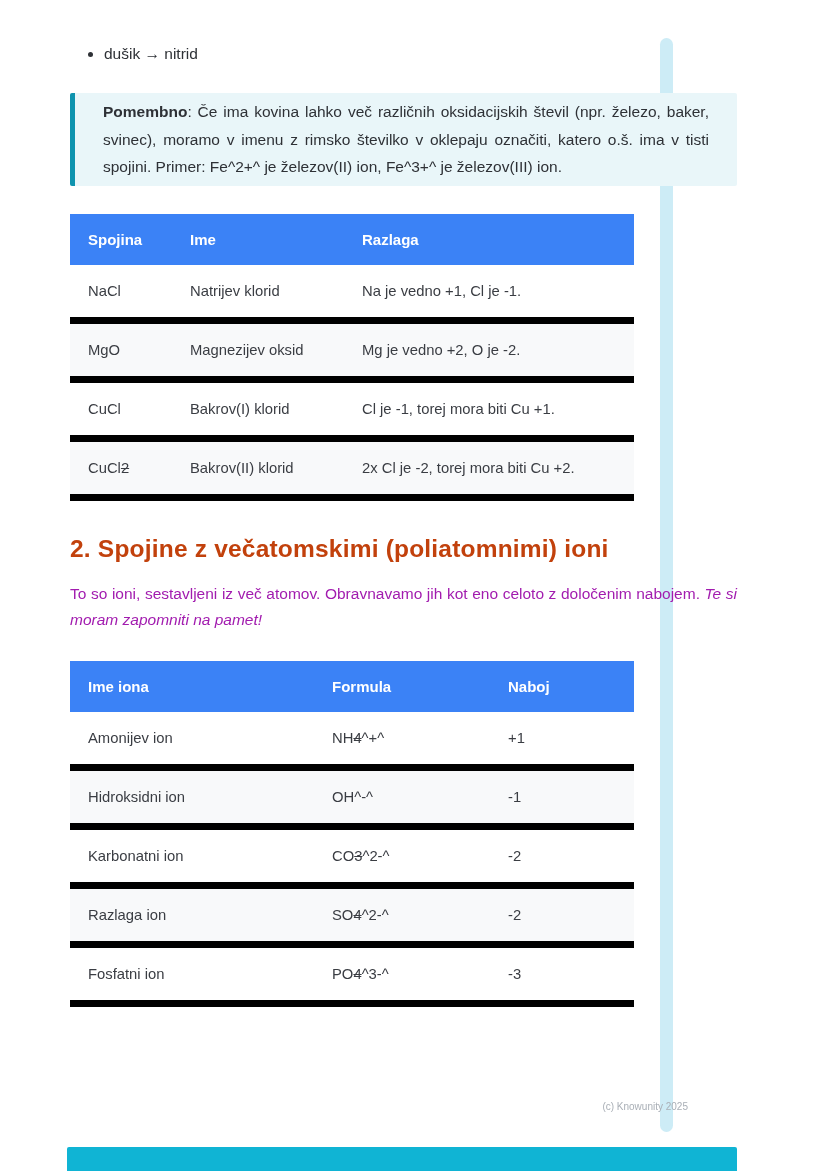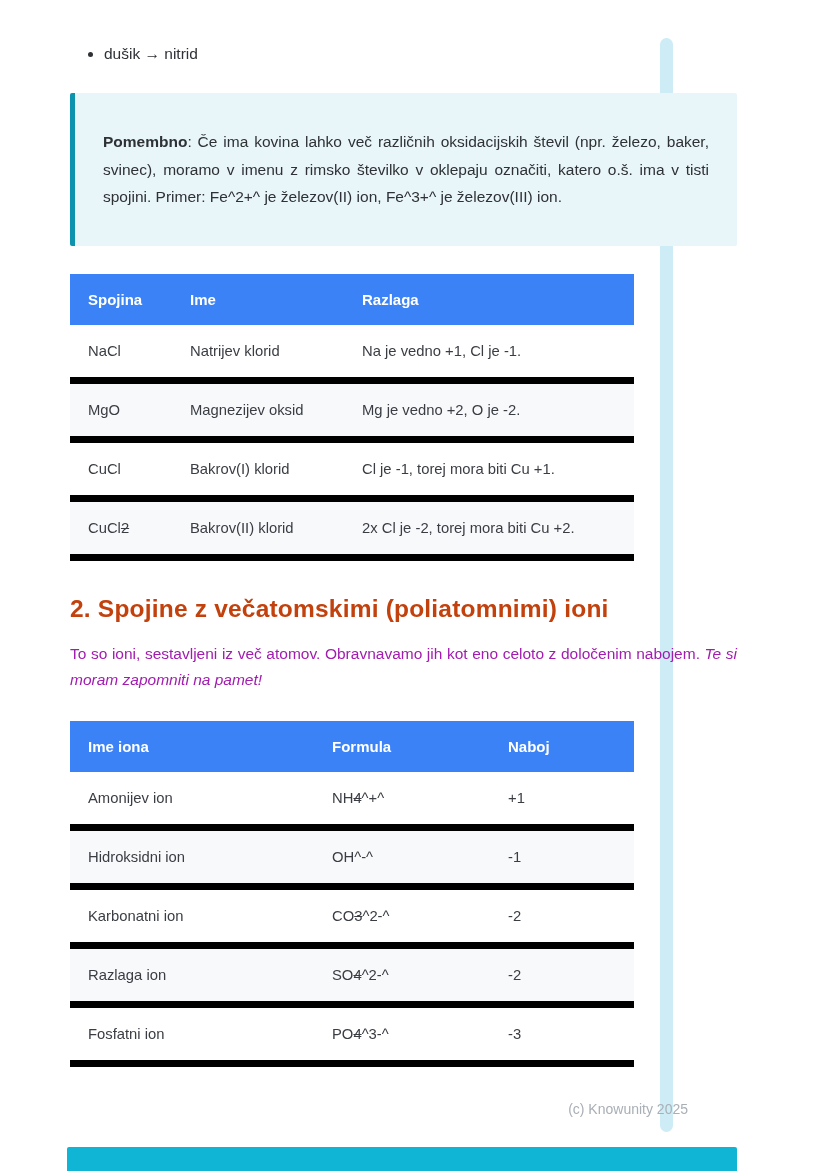--- a/index.html
+++ b/index.html
@@ -31,21 +31,21 @@
     line-height: 1.5;
     color: #2e3136;
   }
 
   
   .callout {
     margin-top: 28px;
     background: #e9f6f9;
     border-left: 5px solid #0e93ae;
     border-radius: 2px;
-    padding: 35px 28px;
+    padding: 5px 28px;
     font-size: 15.5px;
     line-height: 1.78;
     text-align: justify;
     color: #2e3136;
   }
   .callout b { font-weight: 700; }
 
   
   table.tbl {
     margin-top: 28px;
@@ -102,21 +102,21 @@
     right: 67px;
     width: 13px;
     height: 1094px;
     background: #cdecf6;
     border-radius: 7px;
   }
   .copyright {
     position: absolute;
     top: 1101px;
     right: 52px;
-    font-size: 14px;
+    font-size: 10px;
     color: #a9afb6;
     z-index: 2;
     margin-left: 32px;
   }
   .next-table-header {
     position: absolute;
     left: 67px;
     bottom: 0;
     width: 670px;
     height: 24px;

